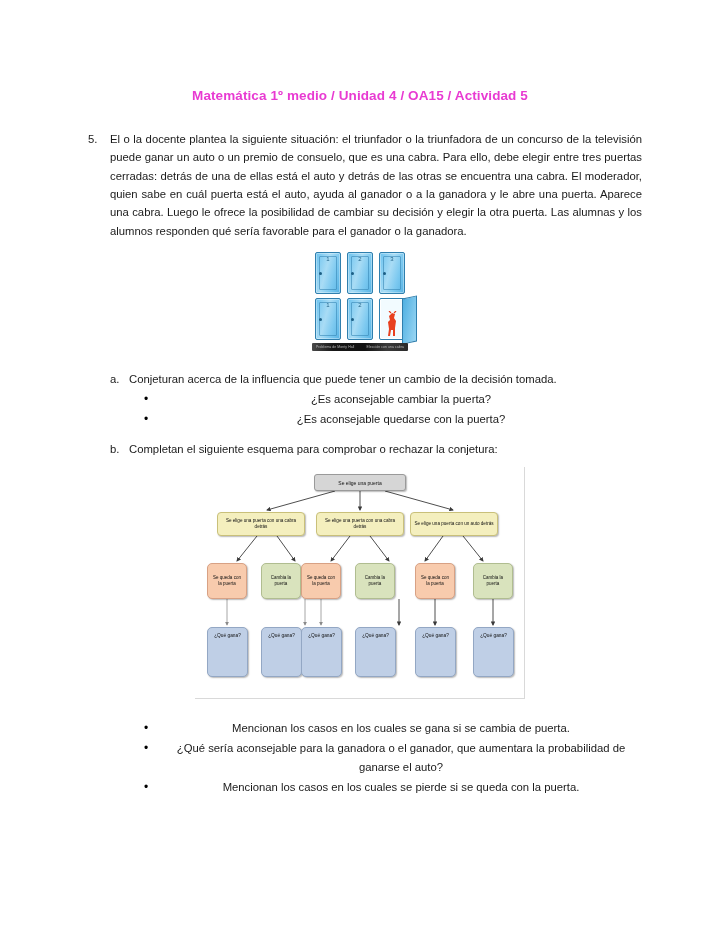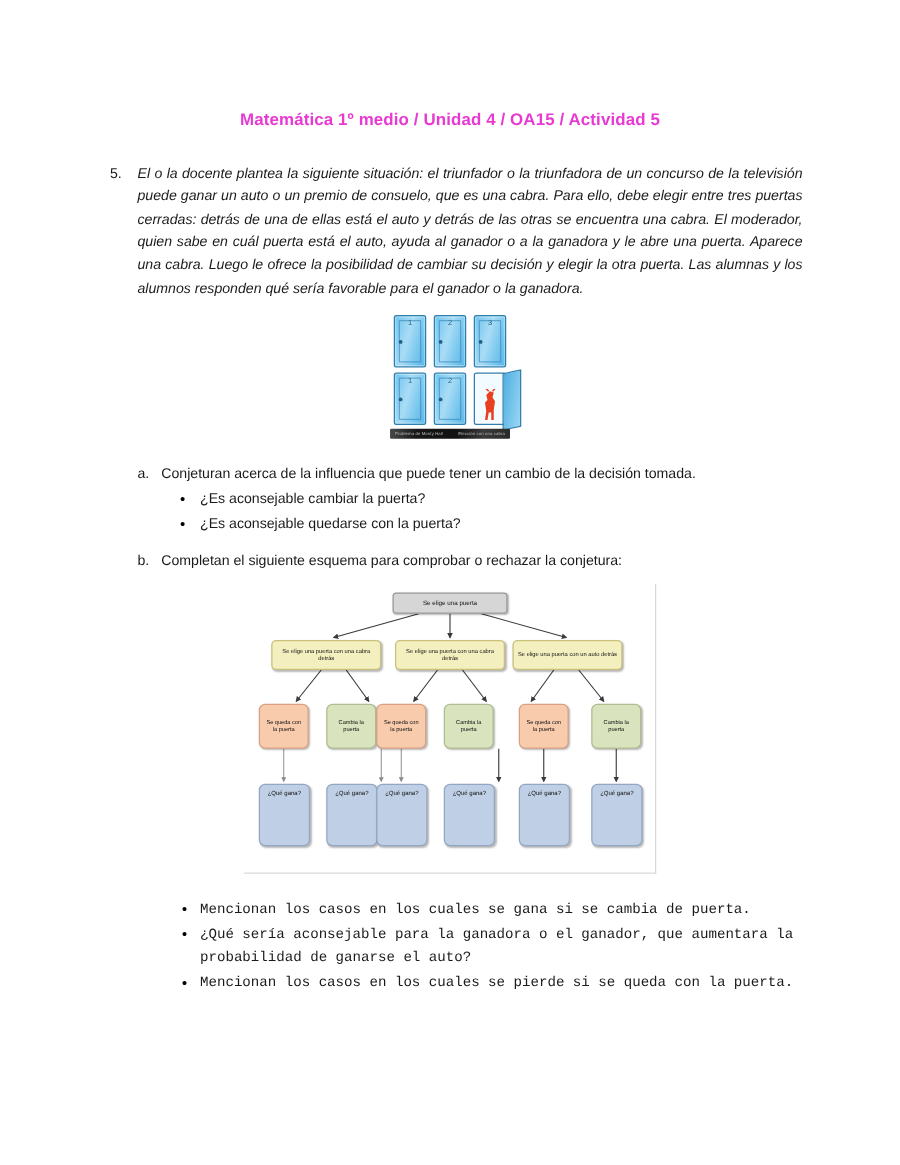--- a/index.html
+++ b/index.html
@@ -34,21 +34,20 @@
   .main-item .num {
     width:22px; flex:0 0 22px;
     font-size:11.3px; line-height:1.62;
   }
   .main-item .body {
     flex:1 1 auto;
     font-size:11.3px;
     line-height:1.62;
     text-align:justify;
     text-justify:inter-word;
-    font-style:italic;
   }
 
   
   .figure-wrap { display:flex; justify-content:center; margin-top:12px; }
   .doors-fig {
     width:96px; height:100px;
     background:#ffffff;
     position:relative;
   }
   .door-row { display:flex; gap:6px; justify-content:center; }
@@ -127,20 +126,21 @@
   ul.bullets {
     list-style:none;
     margin:2px 0 0 0;
     padding:0 0 0 34px;
   }
   ul.bullets li {
     position:relative;
     font-size:11.3px;
     line-height:1.72;
     padding-left:16px;
+    text-align:center;
   }
   ul.bullets li::before {
     content:"\2022";
     position:absolute; left:0; top:-1px;
     font-size:12px;
     color:#000;
   }
 
   .item-b { margin-top:11px; }
 
@@ -193,21 +193,21 @@
     border-radius:5px;
     width:41px; height:50px;
     top:160px;
     align-items:flex-start;
     padding-top:5px;
     font-size:4.8px;
   }
   .flowchart svg { position:absolute; inset:0; width:330px; height:232px; }
 
   
-  .final-bullets { margin:20px 78px 0 110px;font-family:Liberation Mono, monospace; }
+  .final-bullets { margin:20px 78px 0 110px; }
 </style>
 </head>
 <body>
 
 <div class="page">
 
   <div class="doc-title">Matemática 1º medio / Unidad 4 / OA15 / Actividad 5</div>
 
   <div class="main-item">
     <div class="num">5.</div>

